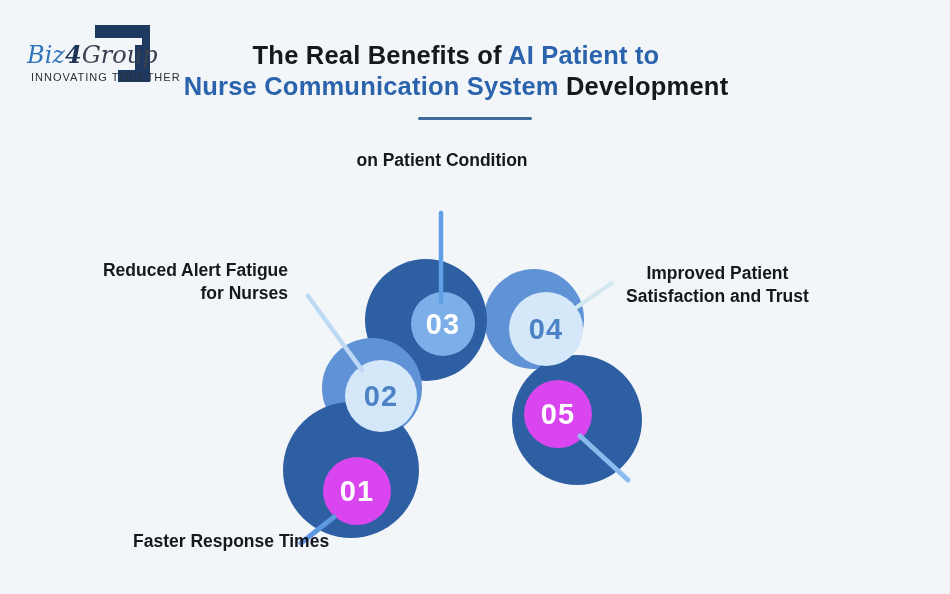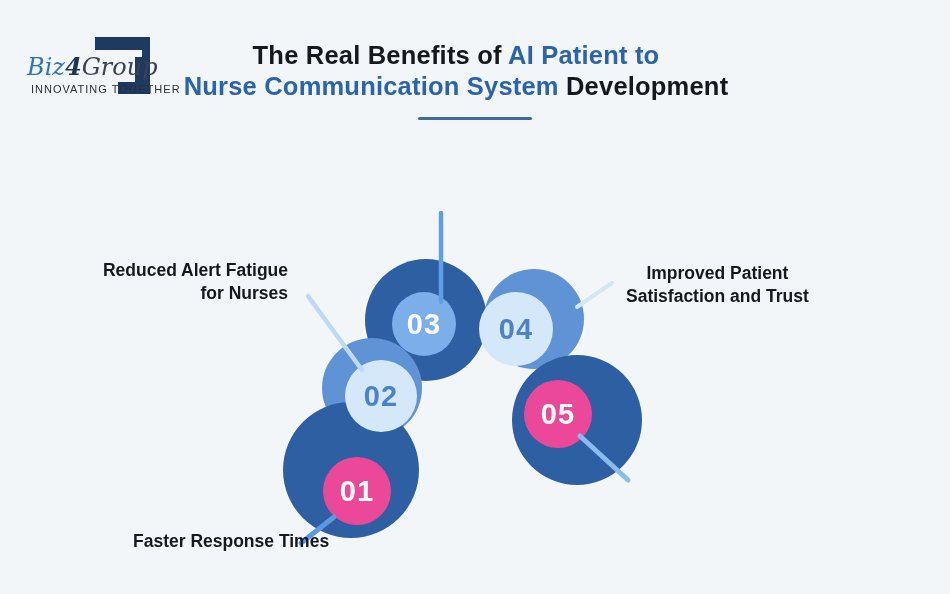--- a/index.html
+++ b/index.html
@@ -6,21 +6,21 @@
   html, body { width: 950px; height: 594px; }
   body { font-family: "Liberation Sans", sans-serif; overflow: hidden; }
 
   .stage {
     position: relative;
     width: 950px; height: 594px;
     background: #f3f6f9;
   }
 
   
-  .logo { position: absolute; left: 0; top: 12px; width: 180px; height: 100px; }
+  .logo { position: absolute; left: 0; top: 0; width: 180px; height: 100px; }
   .logo-bracket { position: absolute; left: 95px; top: 25px; }
   .brand {
     position: absolute; left: 27px; top: 40px;
     font-family: "DejaVu Serif", serif; font-style: italic;
     font-size: 24px; line-height: 30px; white-space: nowrap;
   }
   .brand .b-biz   { color: #3174bb; }
   .brand .b-four  { color: #1c3457; font-weight: bold; }
   .brand .b-group { color: #3a4150; }
   .tagline {
@@ -38,36 +38,36 @@
   .title .blue { color: #2b64ad; }
   .title-underline {
     position: absolute; left: 418px; top: 117px;
     width: 114px; height: 3px; background: #3f6b9d; border-radius: 2px;
   }
 
   
   .circle { position: absolute; border-radius: 50%; }
   .c-dark   { background: #2e5fa3; }
   .c-medium { background: #5f93d6; }
-  .c-light  { background: #ec4899; }
+  .c-light  { background: #d946ef; }
   .c-light3 { background: #7caeea; }
   .c-pale   { background: #d5e8f9; }
 
   .inner {
     display: flex; align-items: center; justify-content: center;
     font-weight: bold; letter-spacing: 1px;
   }
   .num-white { color: #ffffff; font-size: 29px; }
   .num-blue  { color: #4d82c6; font-size: 29px; }
 
   #outer-04 { left: 484px; top: 269px; width: 100px; height: 100px; }
   #outer-03 { left: 365px; top: 259px; width: 122px; height: 122px; }
   #outer-05 { left: 512px; top: 355px; width: 130px; height: 130px; }
-  #inner-04 { left: 479px; top: 292px; width: 74px;  height: 74px;  }
-  #inner-03 { left: 392px; top: 292px; width: 64px;  height: 64px;  }
+  #inner-04 { left: 509px; top: 292px; width: 74px;  height: 74px;  }
+  #inner-03 { left: 411px; top: 292px; width: 64px;  height: 64px;  }
   #outer-02 { left: 322px; top: 338px; width: 100px; height: 100px; }
   #outer-01 { left: 283px; top: 402px; width: 136px; height: 136px; }
   #inner-02 { left: 345px; top: 360px; width: 72px;  height: 72px;  }
   #inner-01 { left: 323px; top: 457px; width: 68px;  height: 68px;  }
   #inner-05 { left: 524px; top: 380px; width: 68px;  height: 68px;  }
 
   .connector-layer {
     position: absolute; left: 0; top: 0; width: 950px; height: 594px;
     pointer-events: none;
   }
@@ -135,19 +135,20 @@
   </svg>
 
   <div class="blabel" id="label-01">
     <span>Faster Response Times</span>
   </div>
   <div class="blabel" id="label-02">
     <span>Reduced Alert Fatigue</span>
     <span>for Nurses</span>
   </div>
   <div class="blabel" id="label-03">
+    <span>on Patient Condition</span>
   </div>
   <div class="blabel" id="label-04">
     <span>Improved Patient</span>
     <span>Satisfaction and Trust</span>
   </div>
 
 </div>
 
 </body></html>

